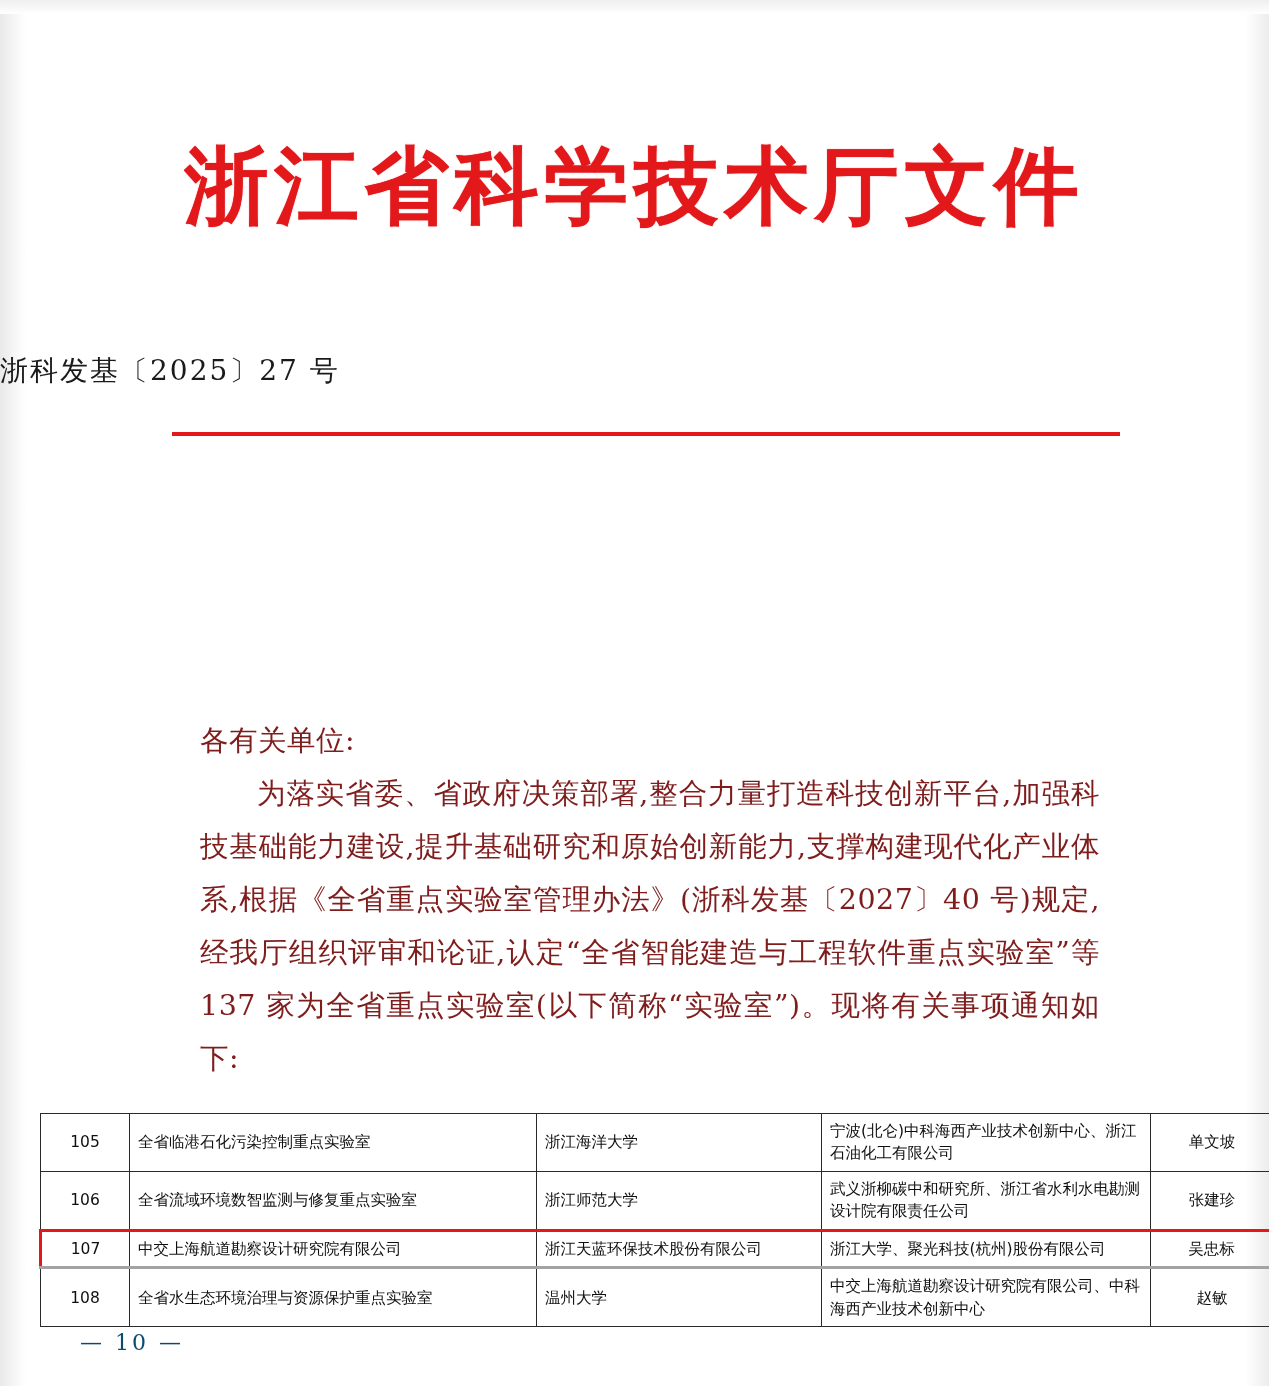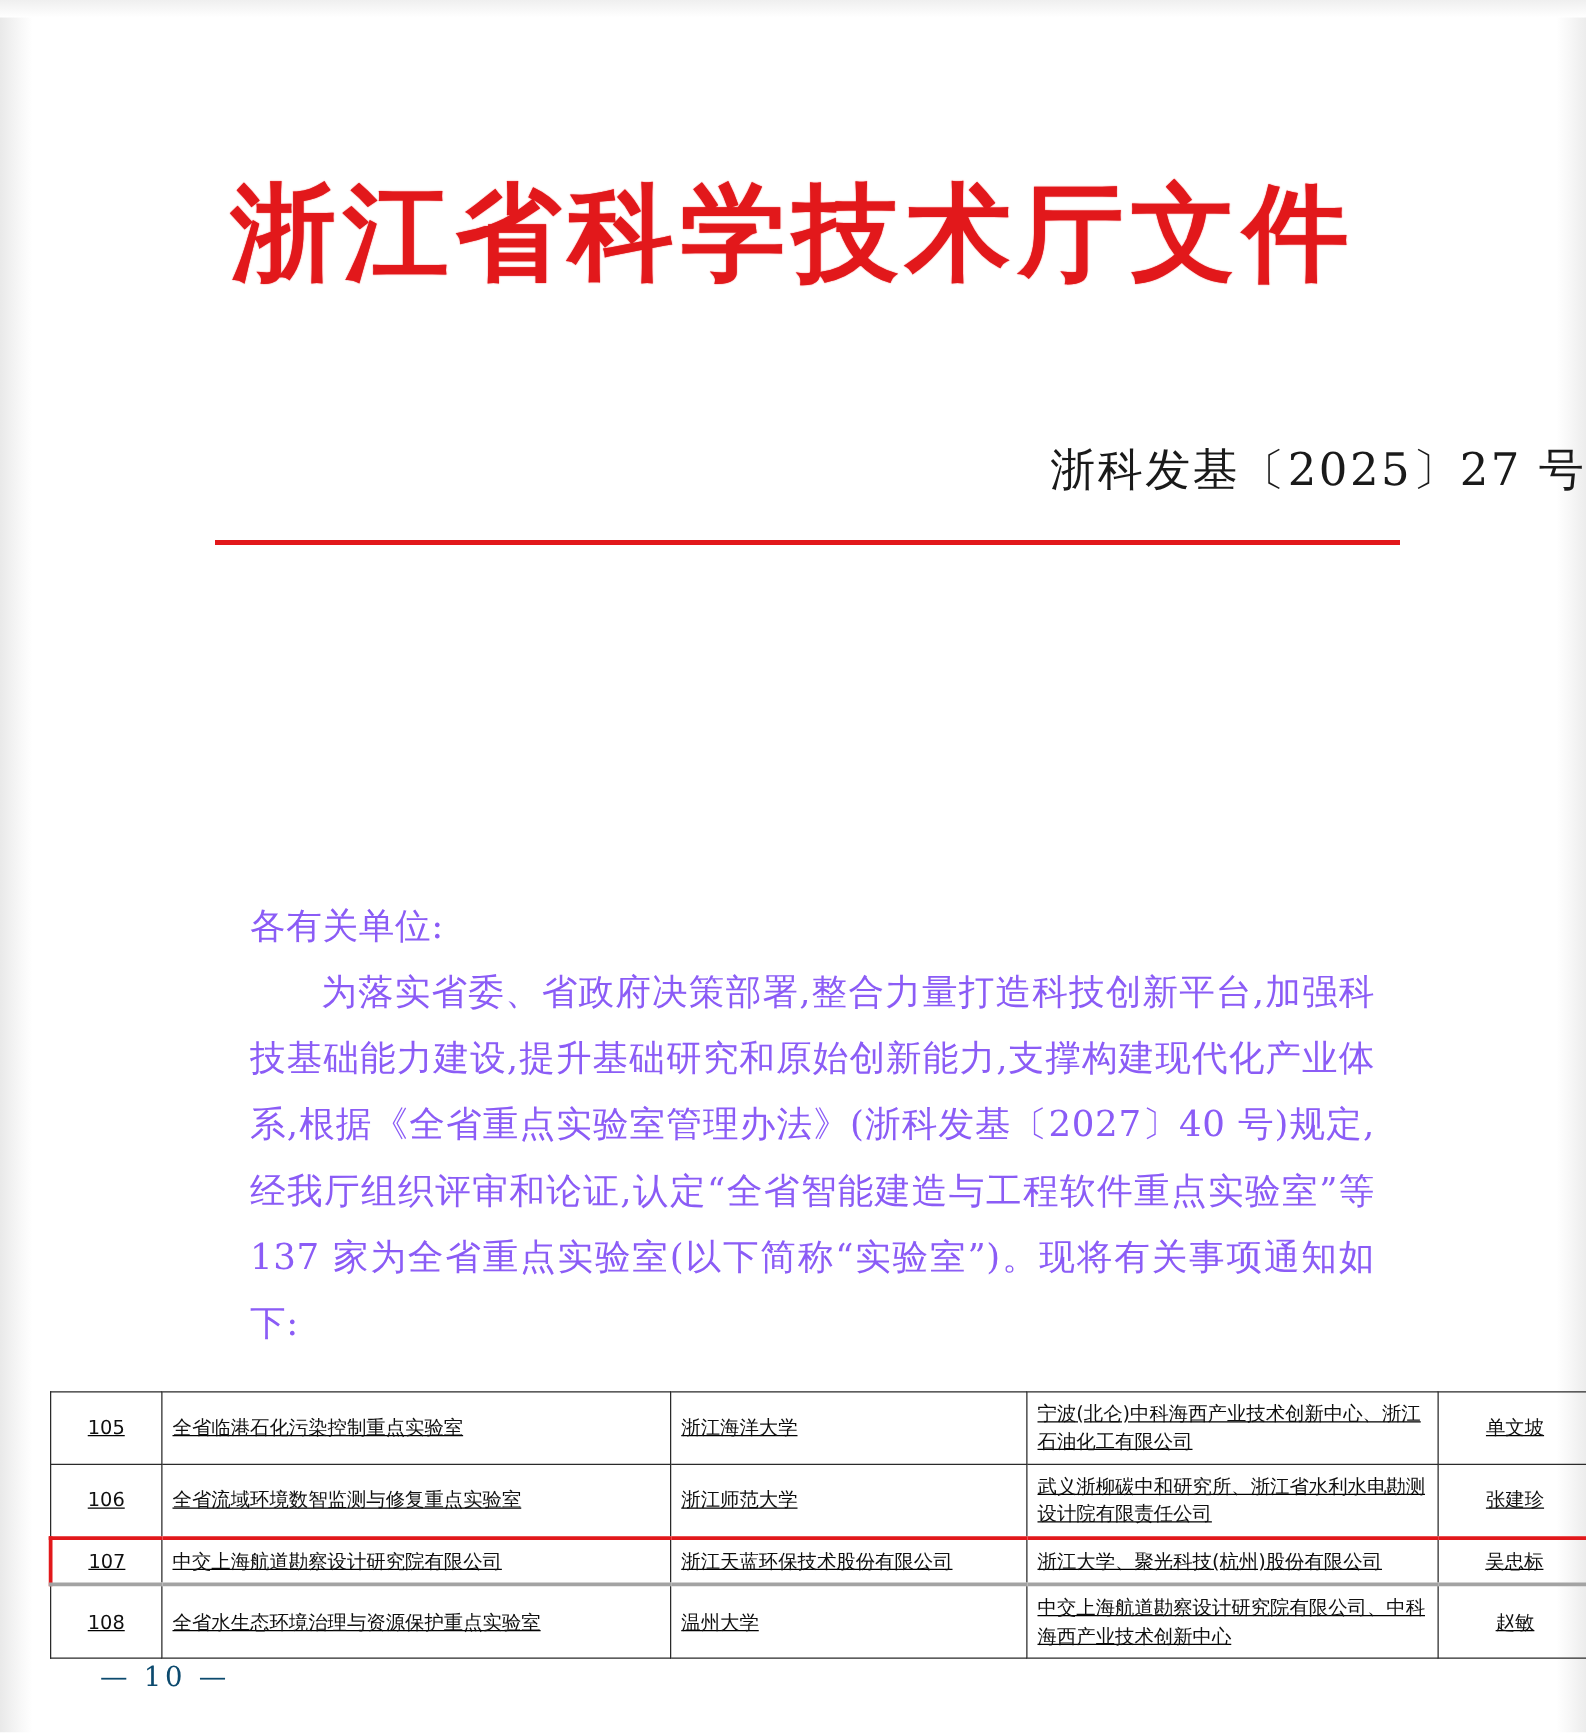--- a/index.html
+++ b/index.html
@@ -54,22 +54,22 @@
     letter-spacing: 6px;
     line-height: 1.1;
     text-shadow: 0 0 1px #e2181b;
   }
 
   .docnumber {
     position: absolute;
     top: 352px;
     left: 0;
     width: 1269px;
-    text-align: right;
-    font-size: 36px;
+    text-align: left;
+    font-size: 28px;
     letter-spacing: 2px;
     color: #1a1a1a;
   }
 
   .redrule {
     position: absolute;
     top: 432px;
     left: 172px;
     width: 948px;
     height: 4px;
@@ -89,38 +89,37 @@
     color: #111;
   }
 
   .body-text {
     position: absolute;
     top: 714px;
     left: 200px;
     width: 900px;
     font-size: 28.5px;
     line-height: 53px;
-    color: #8b5cf6;
+    color: #7f1d1d;
     letter-spacing: 0.5px;
   }
   .body-text p {
     margin: 0;
   }
   .body-text p.indent {
     text-indent: 2em;
     text-align: justify;
   }
 
   
   .table-wrap {
     position: absolute;
     top: 1113px;
     left: 39px;
     width: 1154px;
-    text-decoration: underline;
   }
   table.result-table {
     border-collapse: collapse;
     width: 1154px;
     table-layout: fixed;
     font-family: "DejaVu Sans", "Liberation Sans", sans-serif;
   }
   table.result-table td {
     border: 1px solid #2a2a2a;
     font-size: 15.5px;

